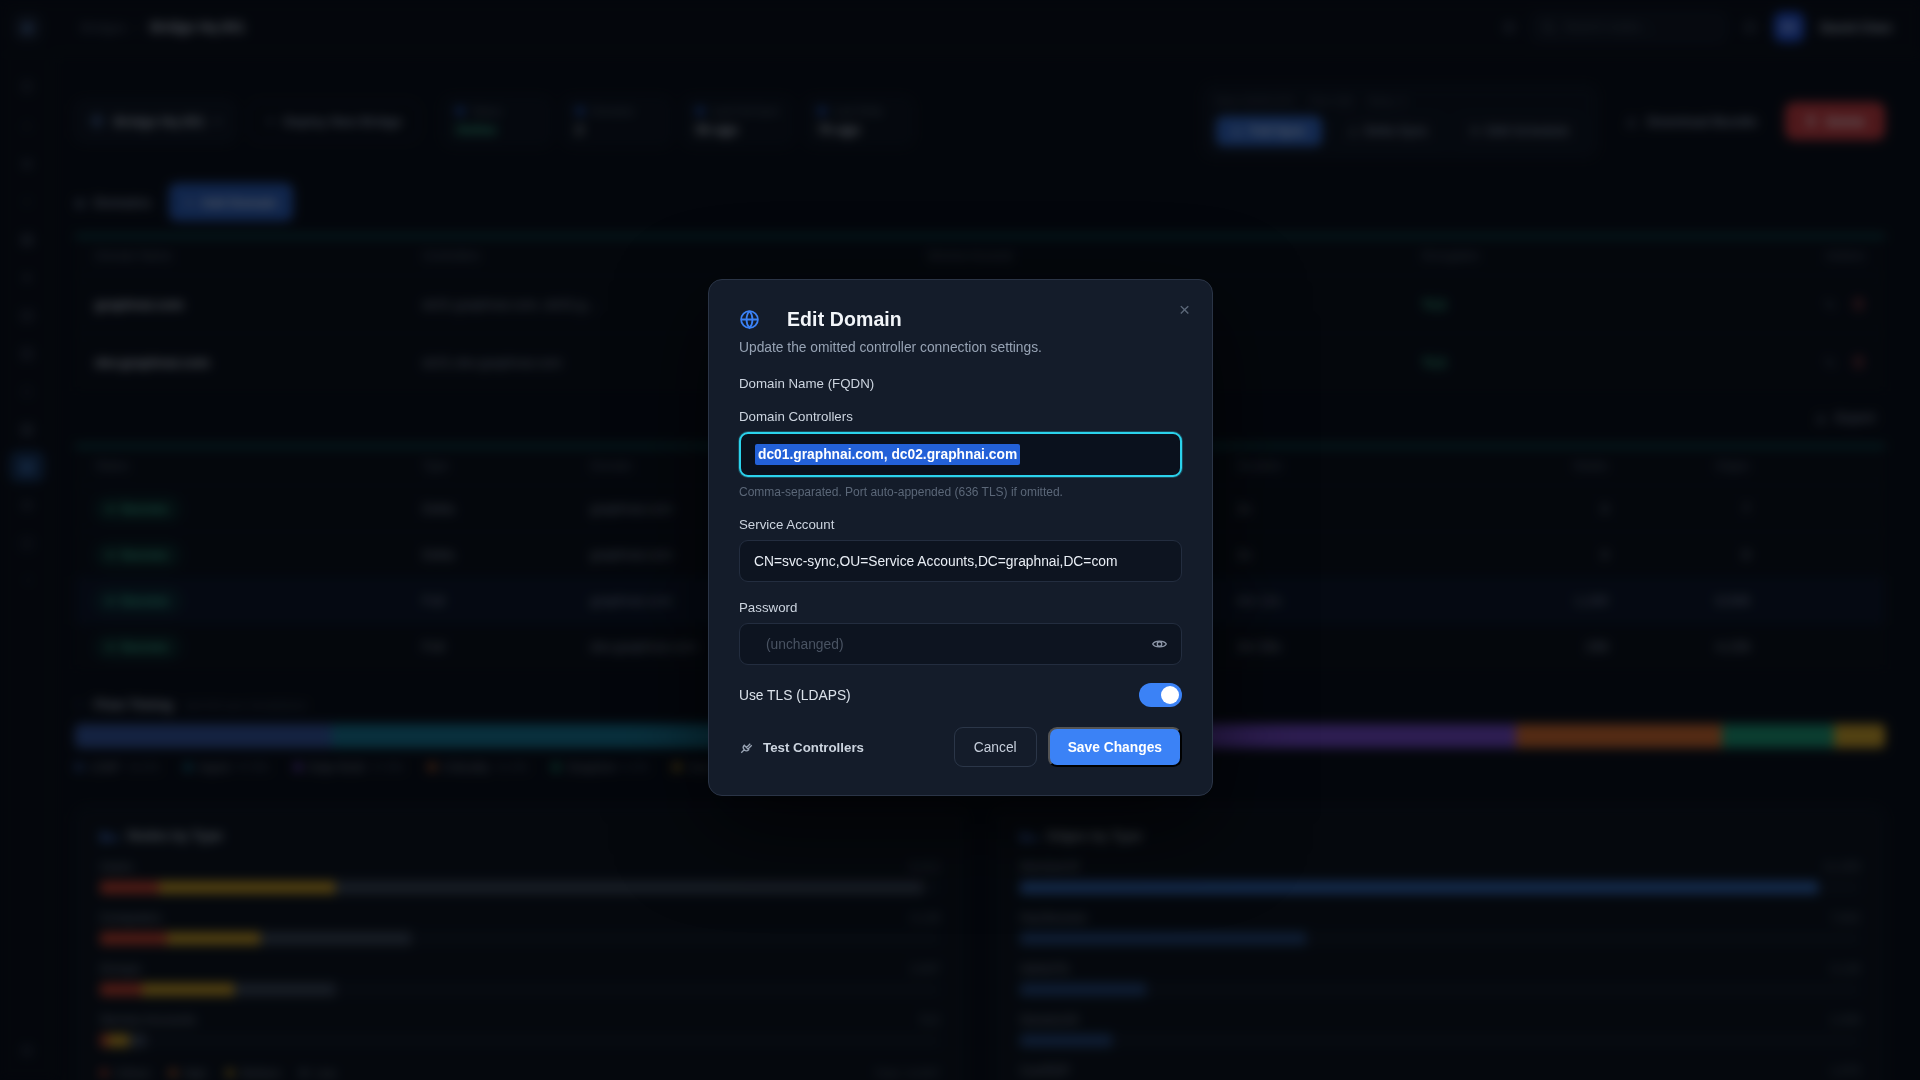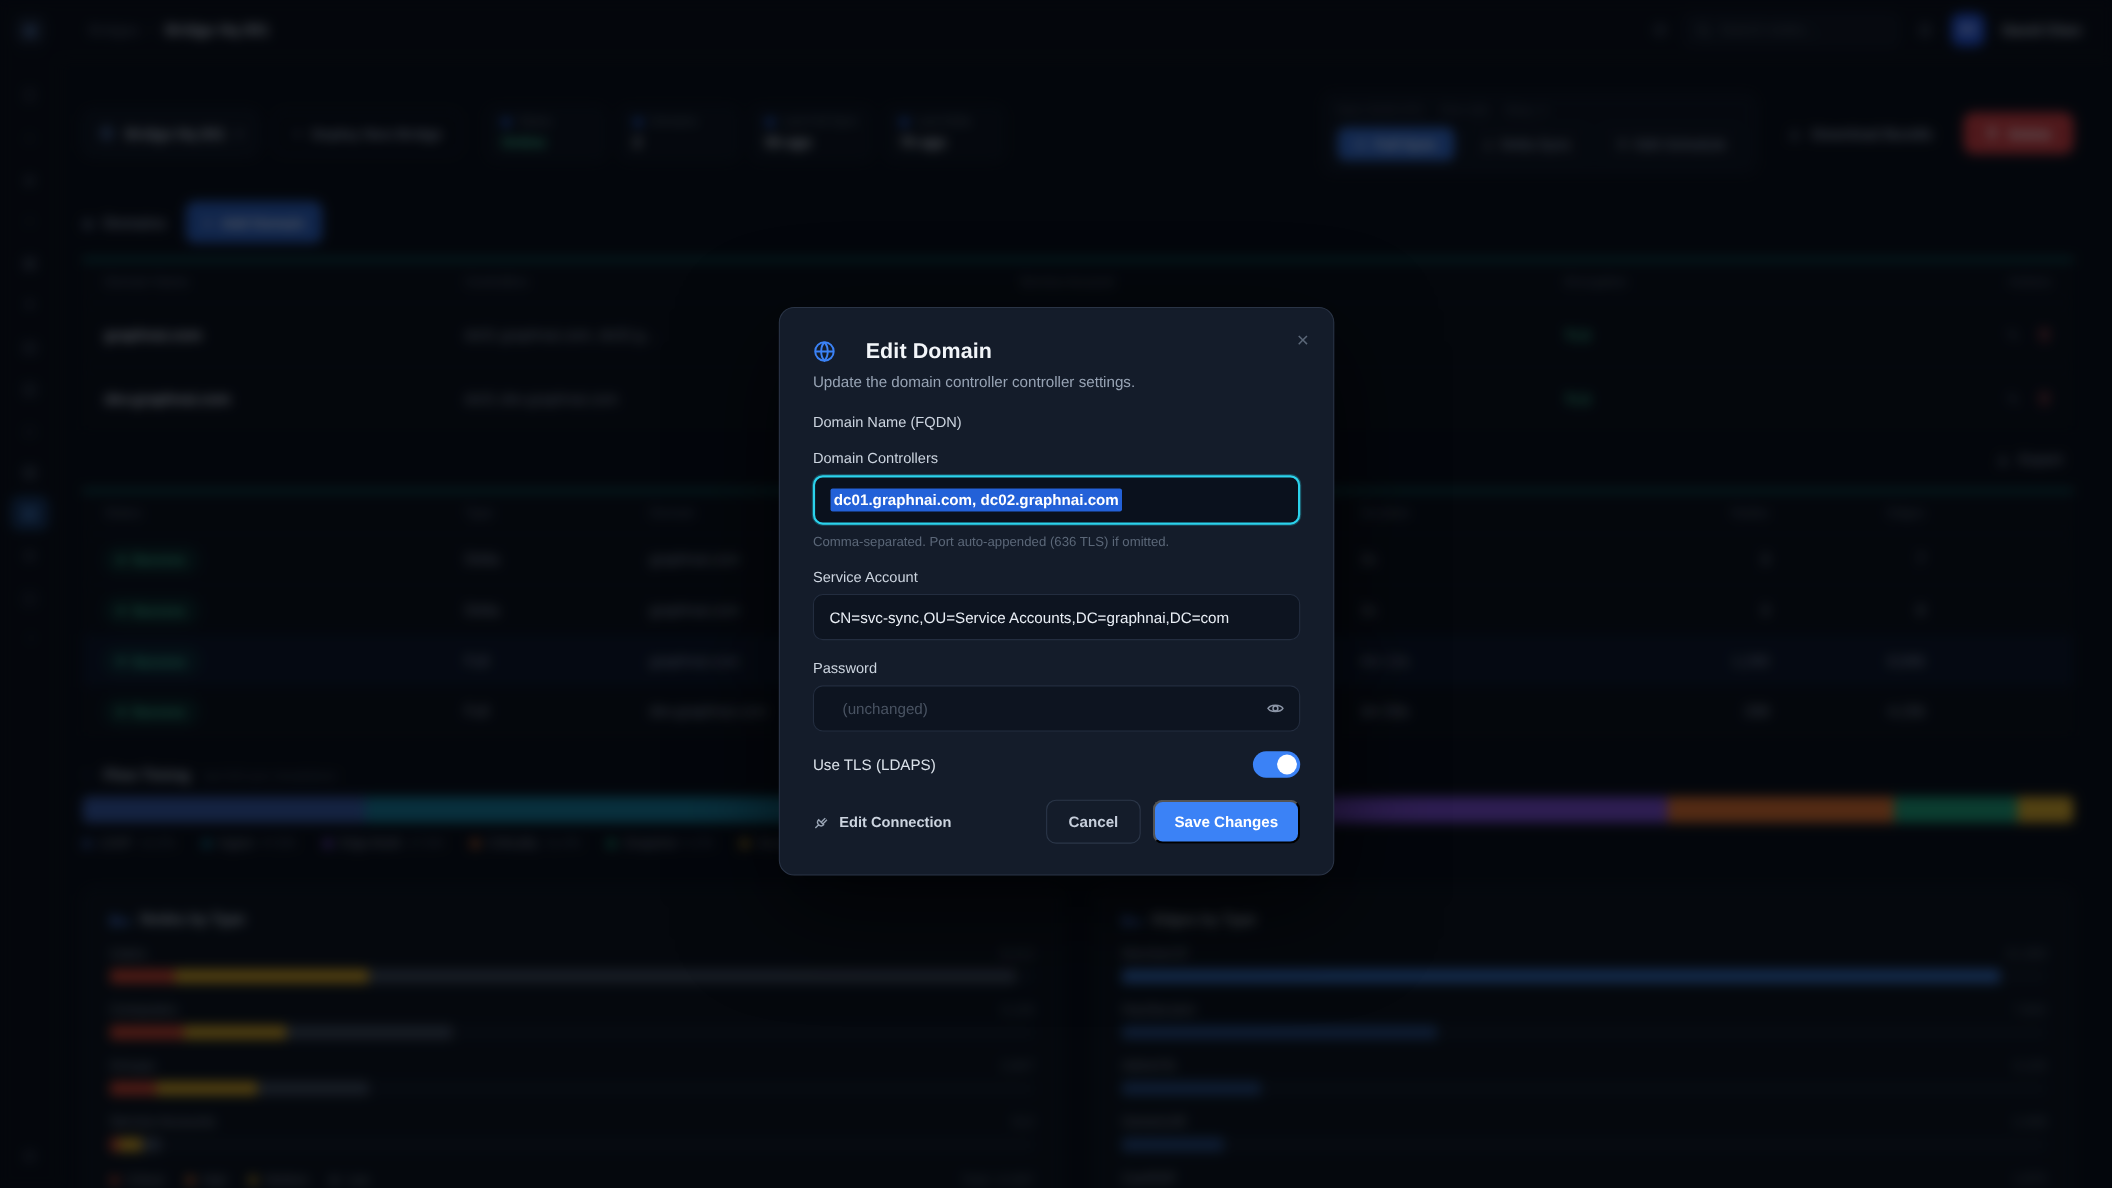--- a/index.html
+++ b/index.html
@@ -145,21 +145,21 @@
   .fhelp { margin-top:8px; font-size:12px; color:#5b6778; }
   .eye { position:absolute; right:13px; top:50%; transform:translateY(-50%); display:flex; color:#8b95a6; }
   .trow2 { display:flex; justify-content:space-between; align-items:center; margin:2px 0 20px; }
   .tlabel { color:#dbe2ea; font-size:13.8px; }
   .switch { width:43px; height:24px; border-radius:999px; background:#3b82f6; position:relative; }
   .switch .knob { position:absolute; top:3px; right:3px; width:18px; height:18px; border-radius:50%; background:#fff; }
   .m-footer { display:flex; align-items:center; margin-top:4px; }
   .test { display:flex; align-items:center; gap:9px; color:#ccd4df; font-size:13.3px; font-weight:700; }
   .test svg { color:#9aa5b5; }
   .btn-cancel { margin-left:auto; height:40px; padding:0 19px; border:1px solid #2b3648; border-radius:9px;
-    color:#c6cedb; font-size:13.8px; font-weight:700; background:transparent; display:flex; align-items:center;text-align:center; }
+    color:#c6cedb; font-size:13.8px; font-weight:400; background:transparent; display:flex; align-items:center;text-align:center; }
   .btn-save { margin-left:11px; height:40px; padding:0 18px; background:#3b82f6; border-radius:9px; color:#fff;
     font-size:13.8px; font-weight:700; display:flex; align-items:center; }
 </style>
 </head>
 <body>
 
 <div class="screen">
 
   <div class="bg">
 
@@ -626,21 +626,21 @@
 
   <div class="modal">
     <span class="m-close">×</span>
     <div class="m-title-row">
       <svg width="21" height="21" viewBox="0 0 20 20" fill="none" stroke="#3b82f6" stroke-width="1.7">
           <circle cx="10" cy="10" r="8"></circle>
           <path d="M2 10 H18 M10 2 C6.2 6 6.2 14 10 18 C13.8 14 13.8 6 10 2"></path>
         </svg>
       <span class="m-title">Edit Domain</span>
     </div>
-    <div class="m-sub">Update the domain controller controller settings.</div>
+    <div class="m-sub">Update the omitted controller connection settings.</div>
 
     <div class="fgroup">
       <div class="flabel">Domain Name (FQDN)</div>
     </div>
 
     <div class="fgroup">
       <div class="flabel">Domain Controllers</div>
       <div class="finput focused">
         <span class="sel">dc01.graphnai.com, dc02.graphnai.com</span>
       </div>
@@ -670,20 +670,20 @@
       <div class="switch">
           <div class="knob"></div>
         </div>
     </div>
 
     <div class="m-footer">
       <div class="test">
         <svg width="15" height="15" viewBox="0 0 20 20" fill="none" stroke="#9aa5b5" stroke-width="1.7">
             <path d="M3 17 L7 13 M7 13 C5 11 5 9 7 7 L13 13 C11 15 9 15 7 13 Z M10 10 L13 7 M12 12 L15 9 M13 7 L15 5 M15 9 L17 7"></path>
           </svg>
-        <span>Edit Connection</span>
+        <span>Test Controllers</span>
       </div>
       <button class="btn-cancel">Cancel</button>
       <button class="btn-save">Save Changes</button>
     </div>
   </div>
 
 </div>
 
 </body></html>

